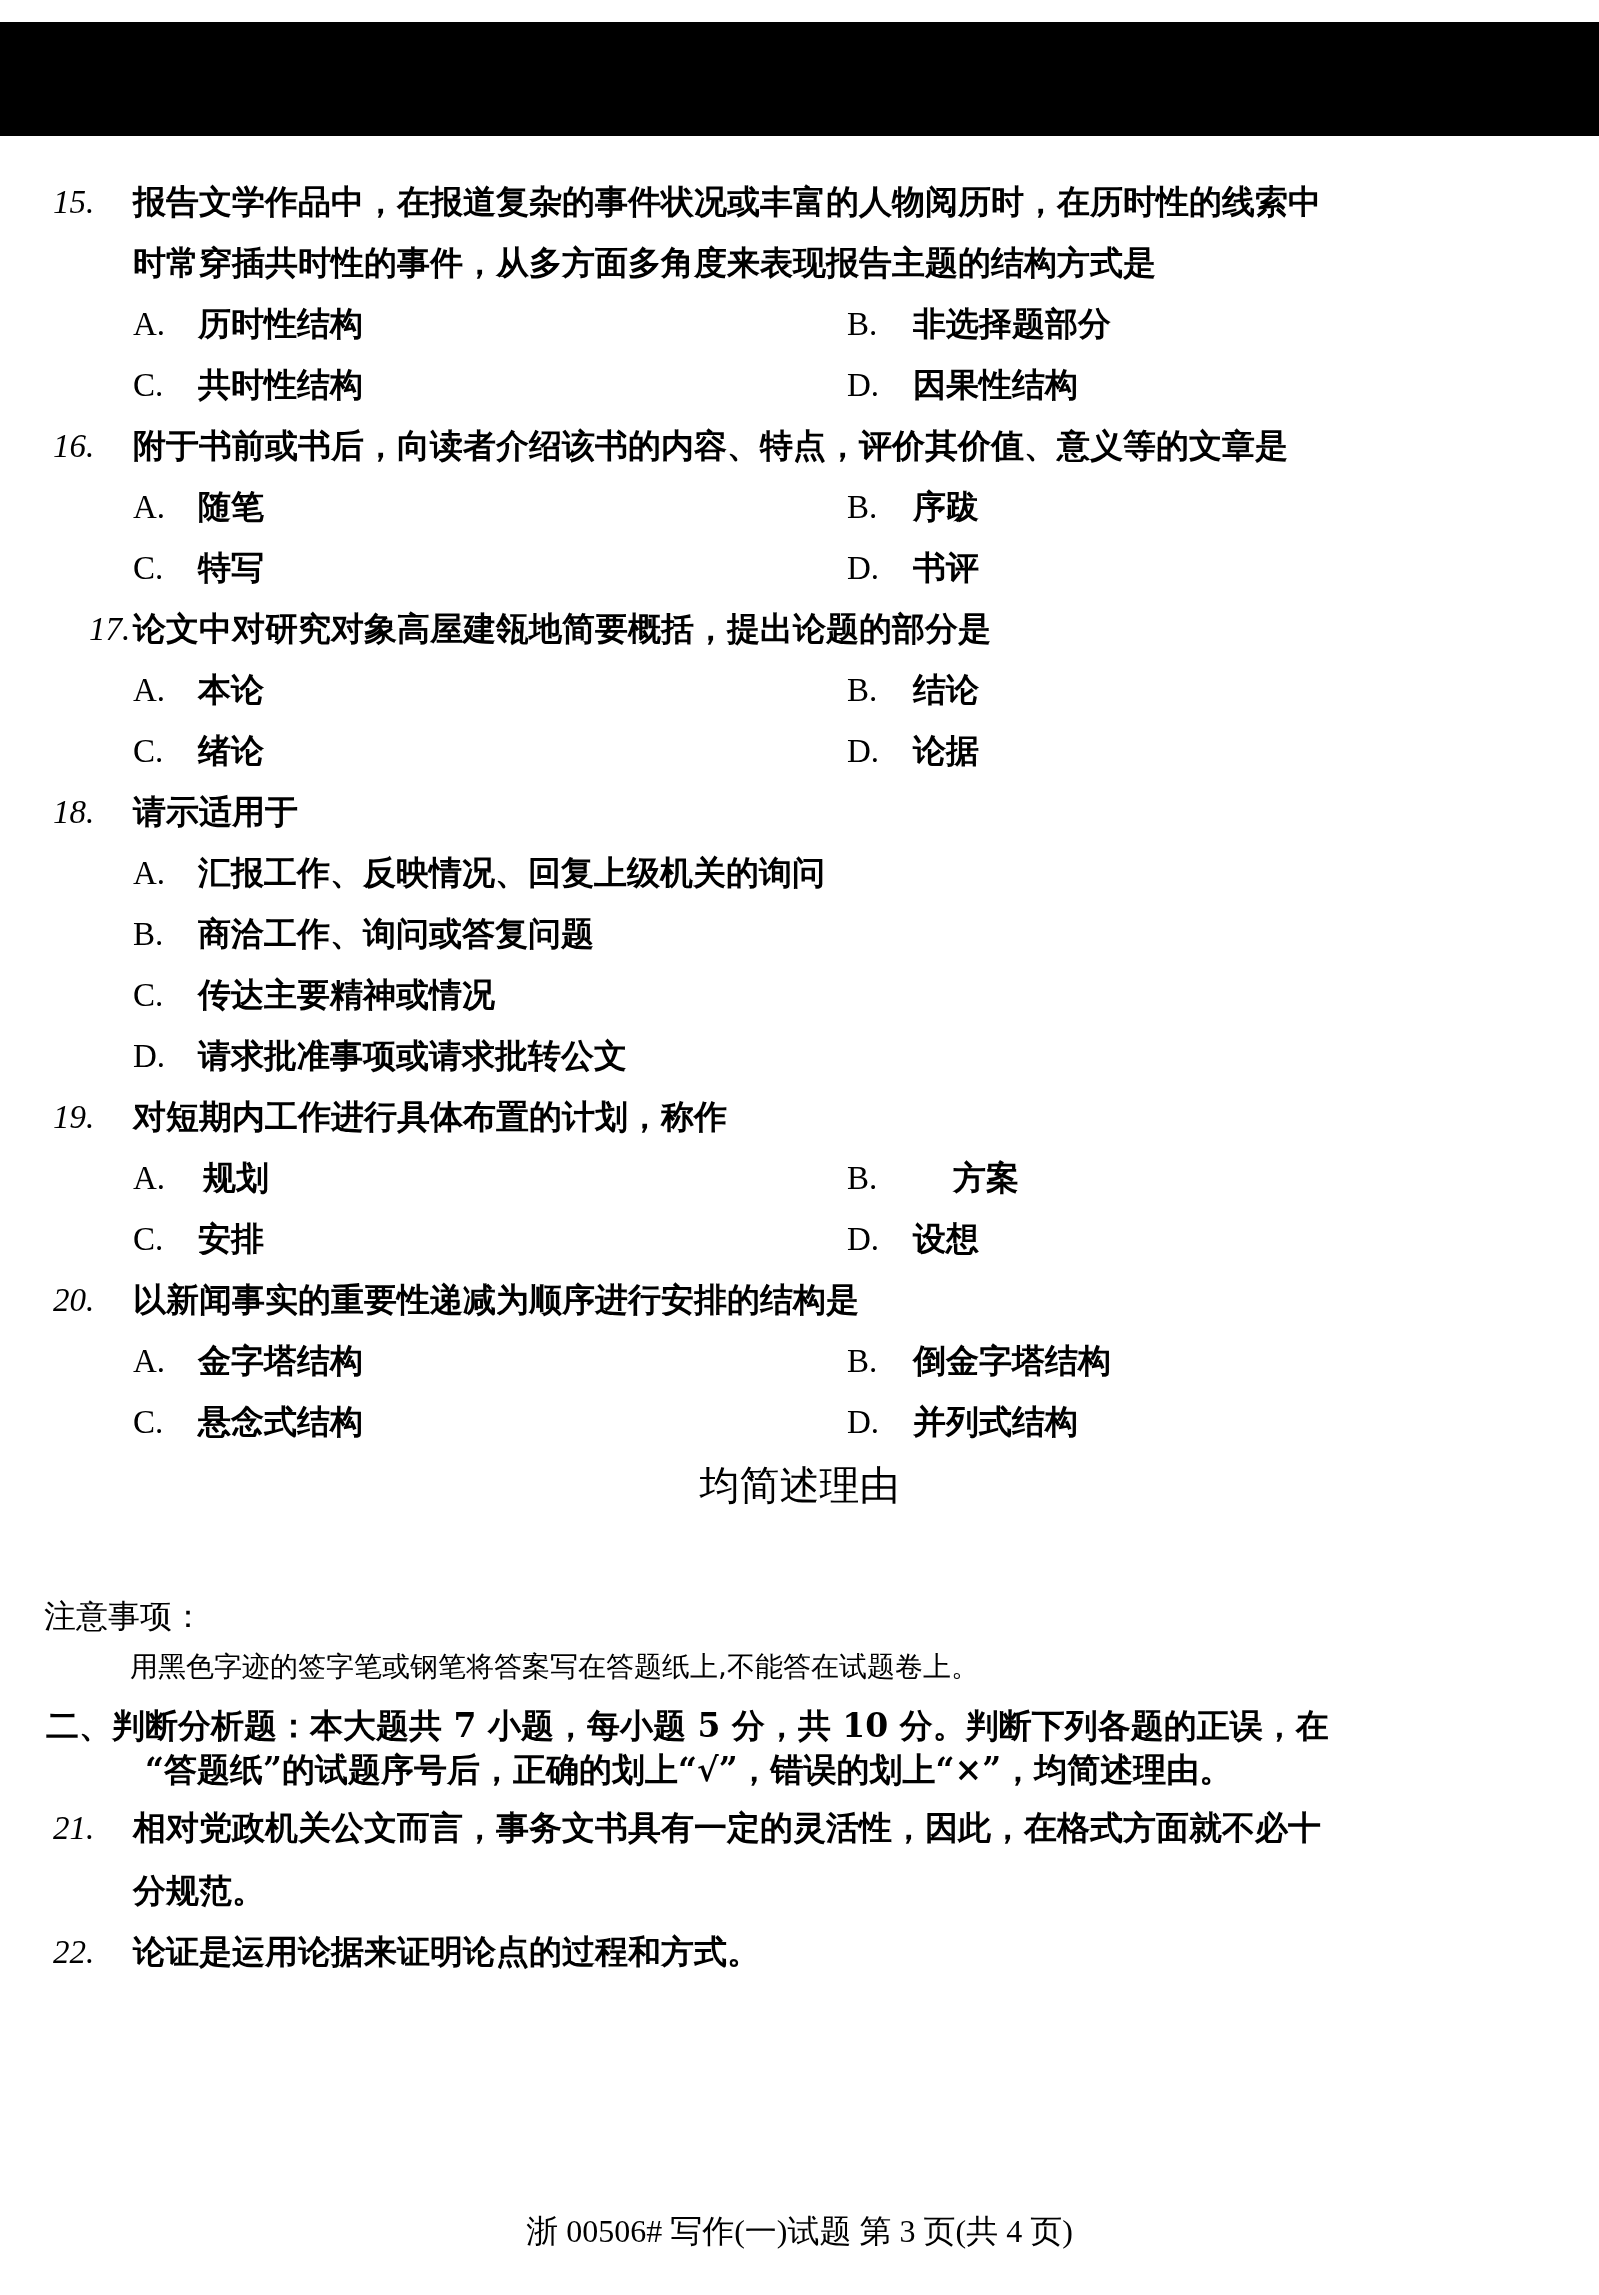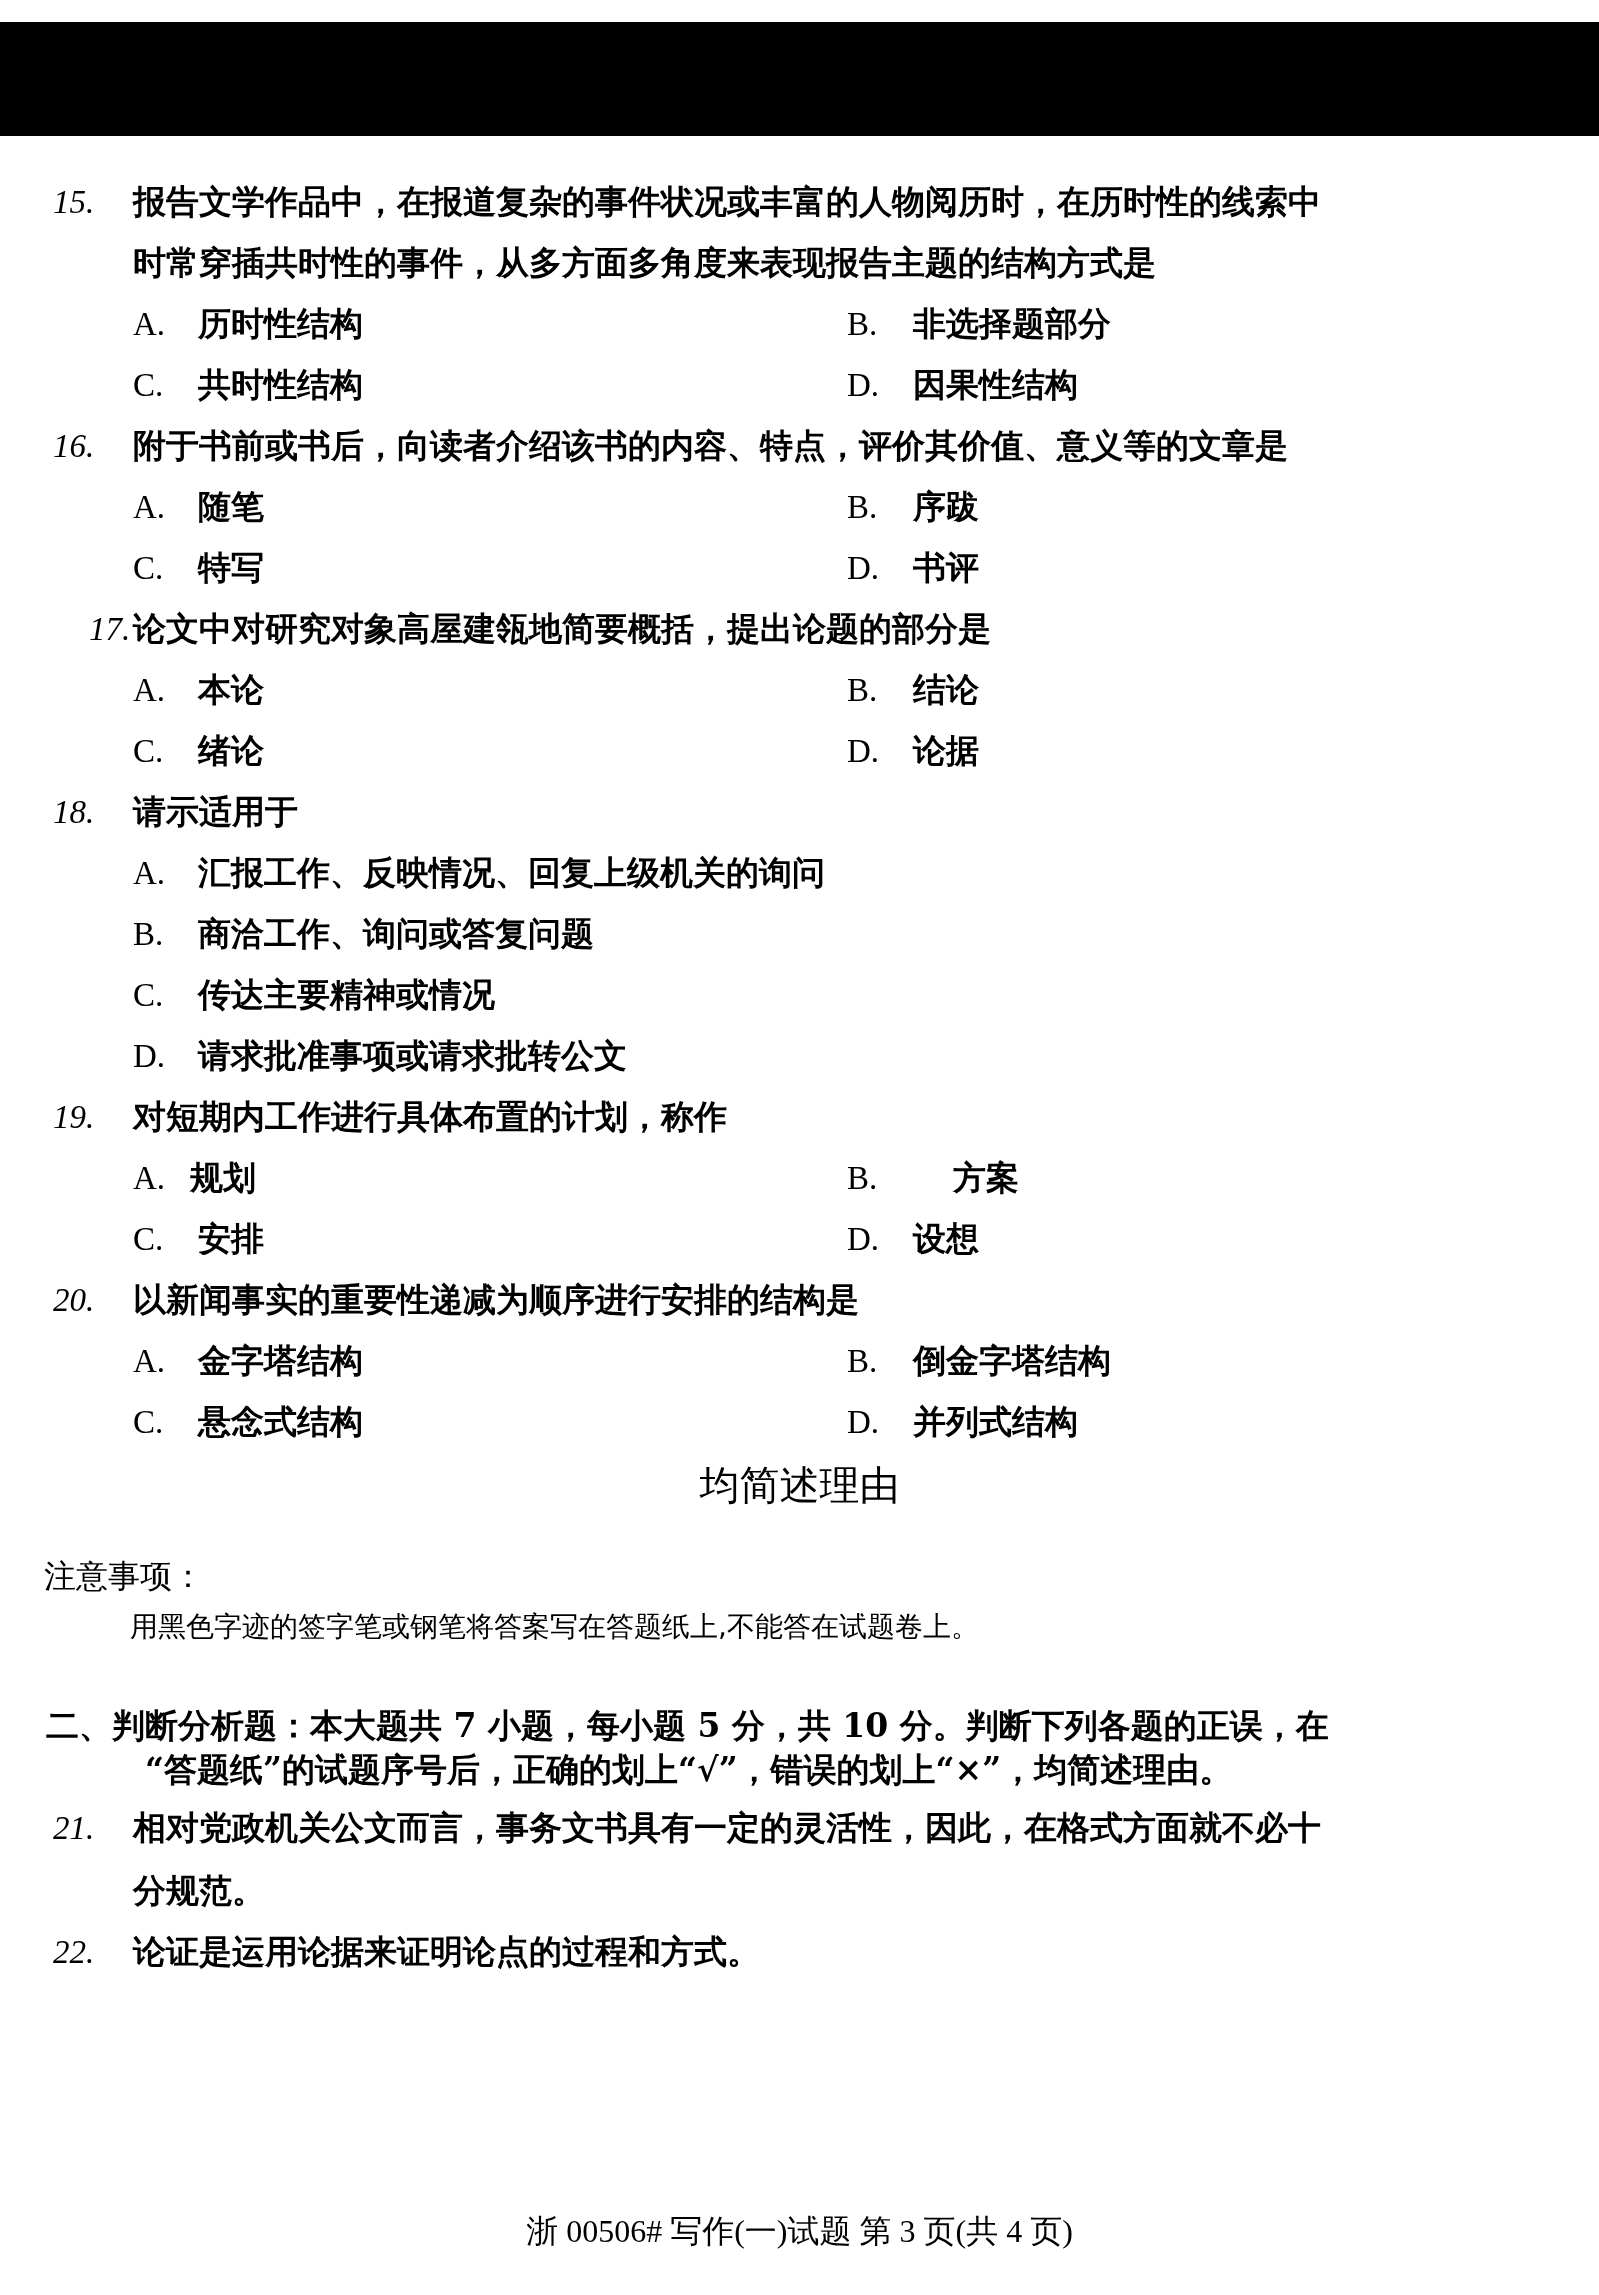--- a/index.html
+++ b/index.html
@@ -7,21 +7,21 @@
          font-family:"DejaVu Serif","Liberation Serif",serif; }
   .bar { position:absolute; left:0; top:22px; width:1599px; height:114px; background:#000; }
   .line { position:absolute; font-size:33px; line-height:40px; white-space:nowrap; font-weight:bold; }
   .num { position:absolute; font-size:33px; line-height:40px; font-weight:normal;
          font-family:"Liberation Serif","DejaVu Serif",serif;font-style:italic; }
   .opt-letter { position:absolute; font-size:33px; line-height:40px;
          font-family:"Liberation Serif","DejaVu Serif",serif; }
   .opt-text { position:absolute; font-size:33px; line-height:40px; white-space:nowrap; font-weight:bold; }
   .section-title { position:absolute; left:0; width:1599px; top:1462px; text-align:center;
          font-size:40px; line-height:46px; font-family:"DejaVu Sans","Liberation Sans",sans-serif; }
-  .sans { font-family:"DejaVu Sans","Liberation Sans",sans-serif; font-weight:normal; }
+  .sans { font-family:"DejaVu Sans","Liberation Sans",sans-serif; font-weight:normal;margin-top:40px; }
   .footer { position:absolute; left:0; width:1599px; top:2211px; text-align:center; font-size:32px;
          line-height:40px; font-family:"Liberation Serif","DejaVu Serif",serif; }
 </style>
 </head>
 <body>
 
 <div class="bar"></div>
 
 <div>
   <span class="num" style="left:53px;top:182px;">15.</span>
@@ -73,21 +73,21 @@
   <span class="opt-letter" style="left:133px;top:975px;">C.</span>
   <span class="opt-text" style="left:198px;top:975px;">传达主要精神或情况</span>
   <span class="opt-letter" style="left:133px;top:1036px;">D.</span>
   <span class="opt-text" style="left:198px;top:1036px;">请求批准事项或请求批转公文</span>
 </div>
 
 <div>
   <span class="num" style="left:53px;top:1097px;">19.</span>
   <span class="line" style="left:133px;top:1097px;">对短期内工作进行具体布置的计划，称作</span>
   <span class="opt-letter" style="left:133px;top:1158px;">A.</span>
-  <span class="opt-text" style="left:190px;top:1158px;">规划</span>
+  <span class="opt-text" style="left:203px;top:1158px;">规划</span>
   <span class="opt-letter" style="left:847px;top:1158px;">B.</span>
   <span class="opt-text" style="left:913px;top:1158px;margin-left:40px;">方案</span>
   <span class="opt-letter" style="left:133px;top:1219px;">C.</span>
   <span class="opt-text" style="left:198px;top:1219px;">安排</span>
   <span class="opt-letter" style="left:847px;top:1219px;">D.</span>
   <span class="opt-text" style="left:913px;top:1219px;">设想</span>
 </div>
 
 <div>
   <span class="num" style="left:53px;top:1280px;">20.</span>

